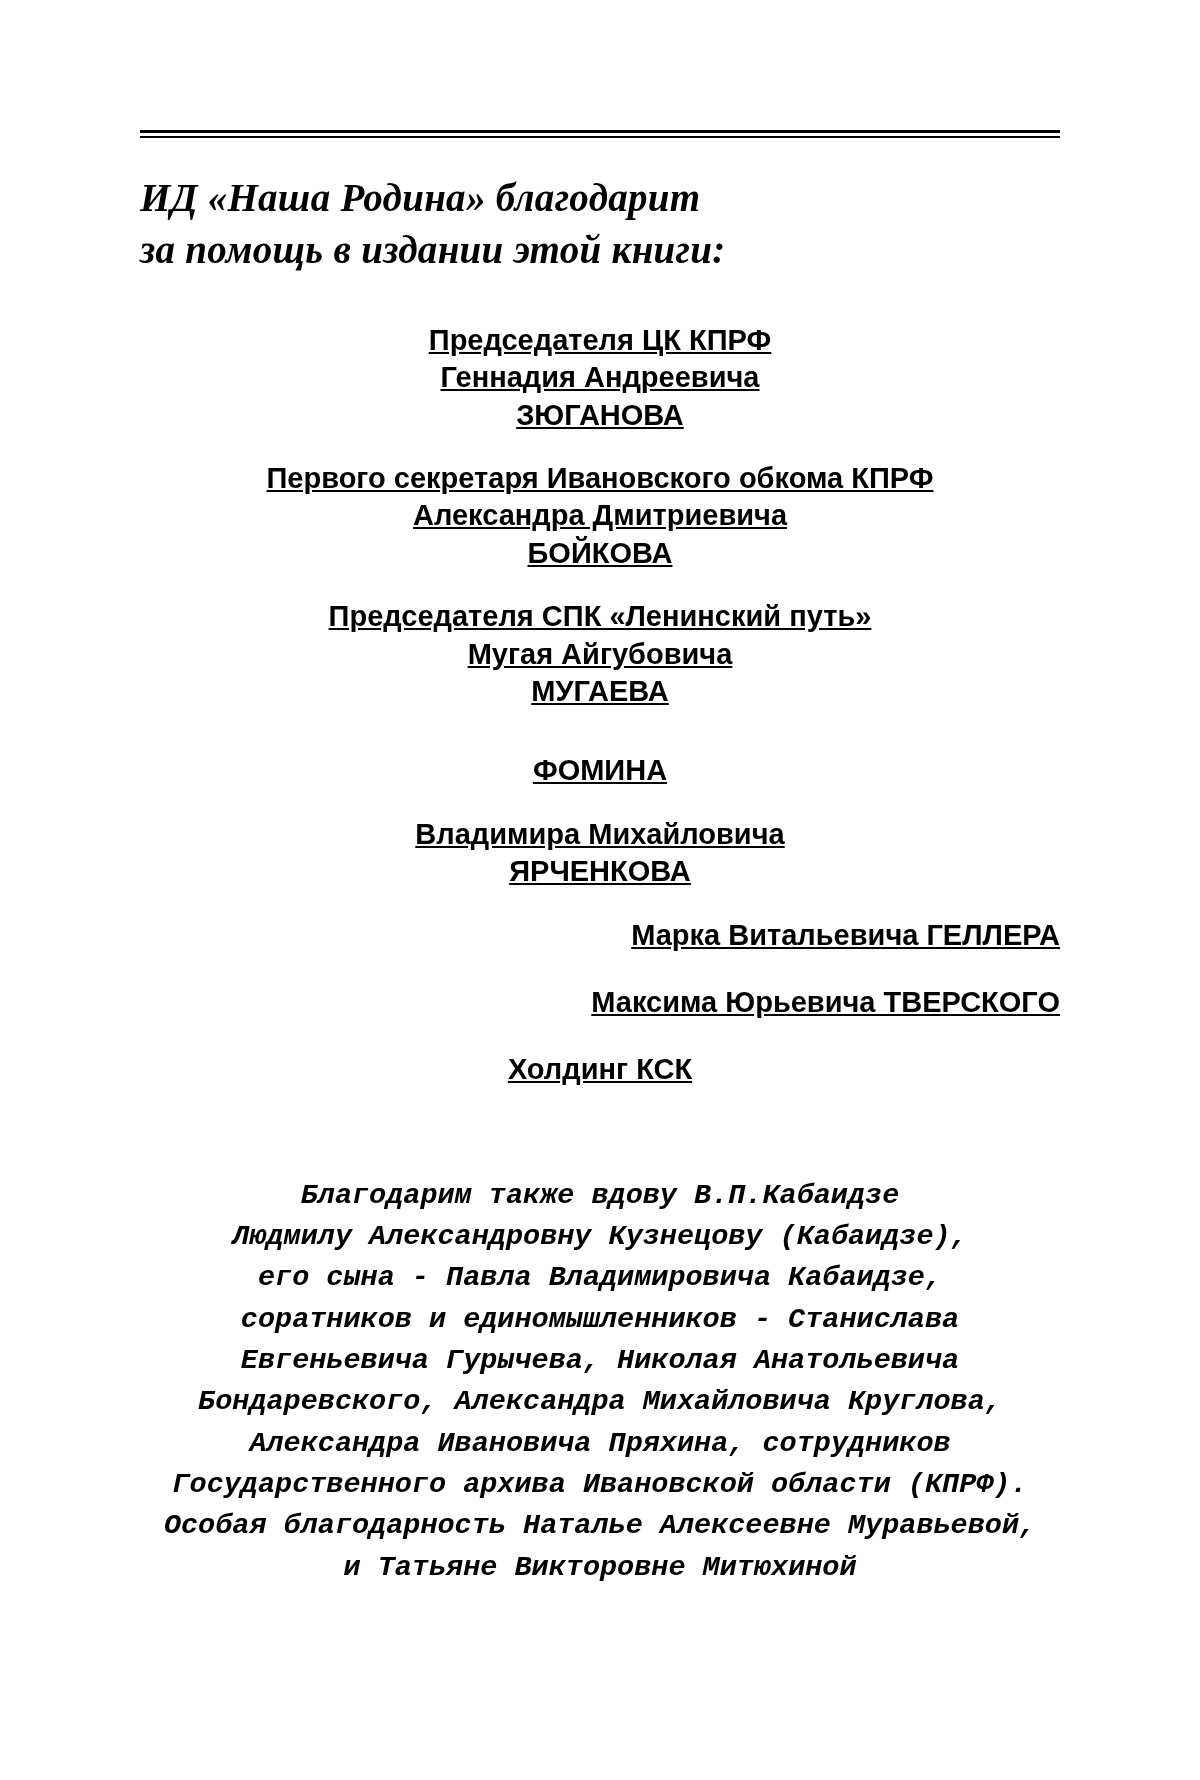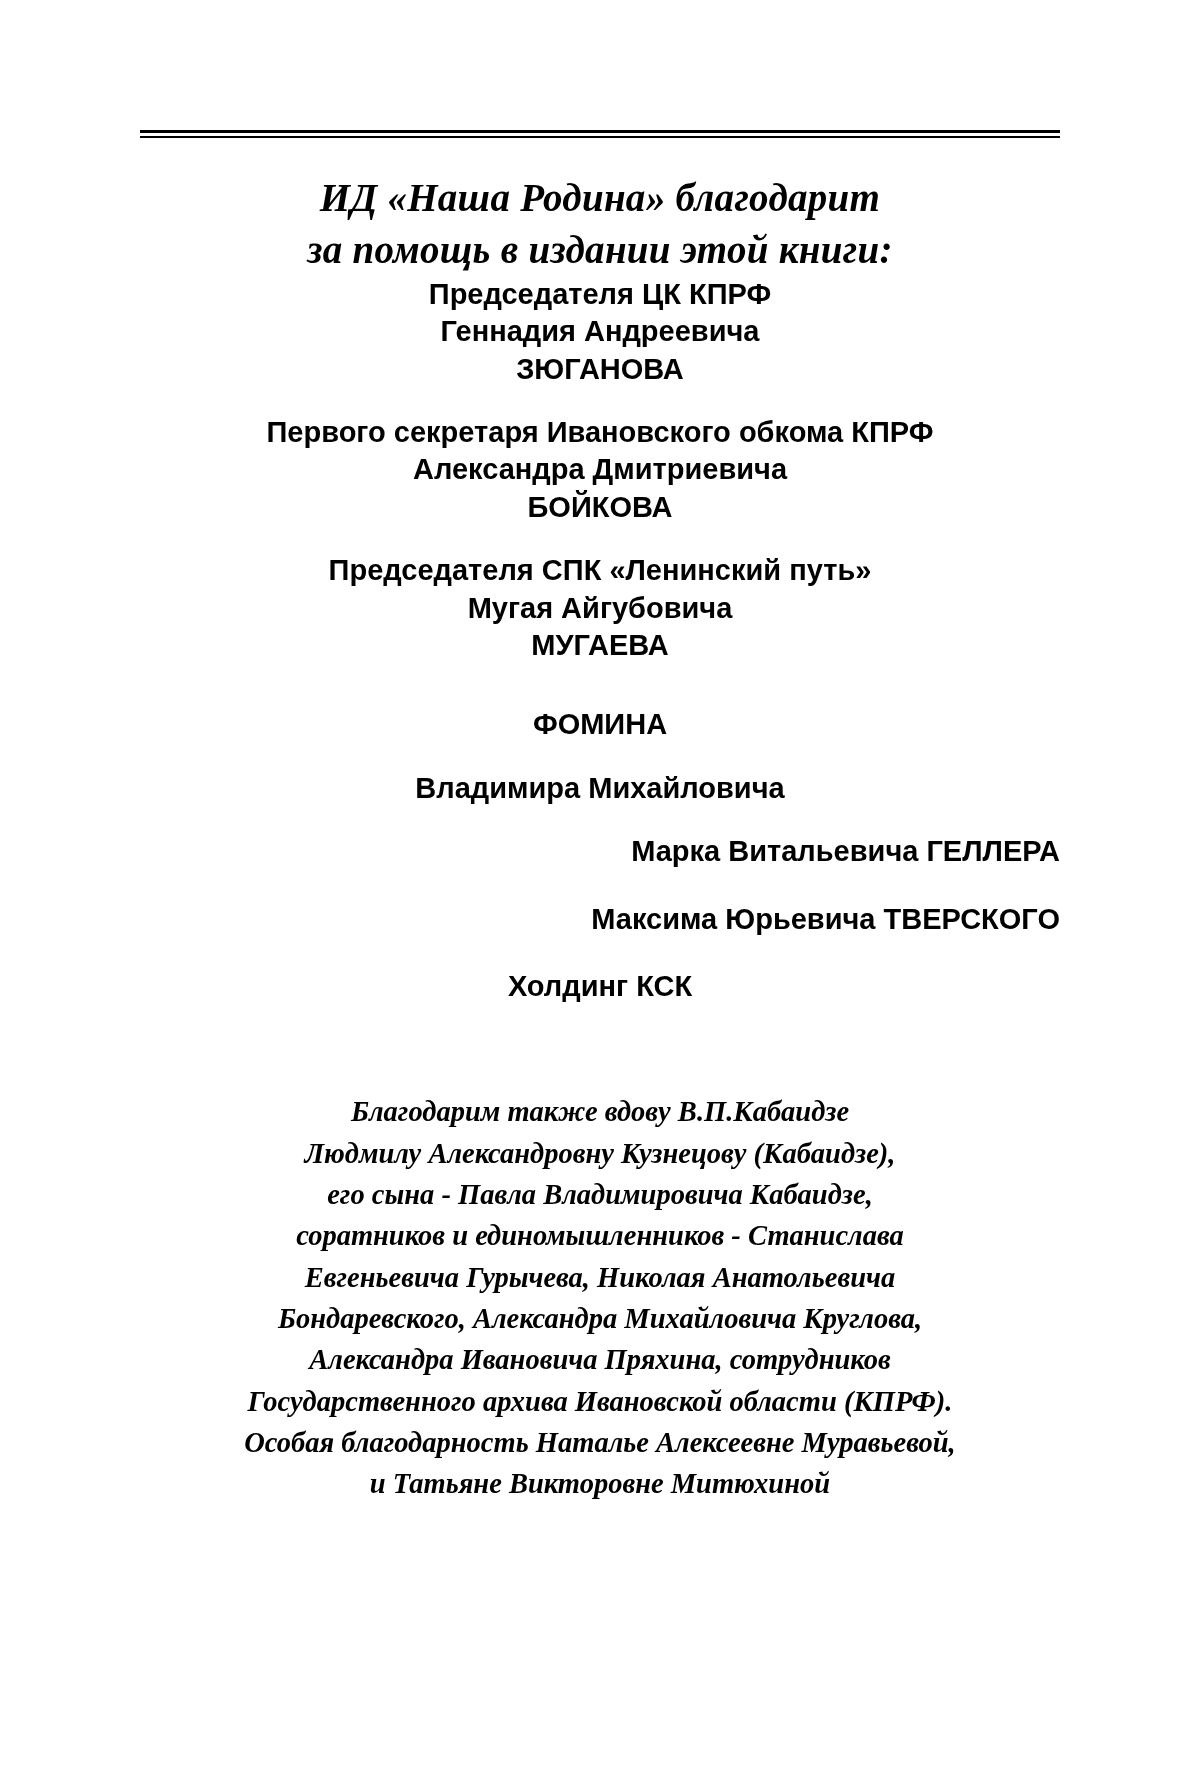--- a/index.html
+++ b/index.html
@@ -26,59 +26,61 @@
   .rule {
     width: 920px;
     border: 0;
     border-top: 3px solid #000;
     border-bottom: 2px solid #000;
     height: 3px;
     margin: 0 0 34px 0;
     background: #fff;
   }
   .title {
-    text-align: center;
+    text-align: left;
     font-family: "Liberation Serif", serif;
     font-weight: bold;
     font-style: italic;
     font-size: 39px;
     line-height: 1.33;
     letter-spacing: 0.3px;
+    margin-bottom: 46px;
   }
   .title .line {
     display: block;
     white-space: nowrap;
   }
   .group {
     text-align: center;
     font-family: "Liberation Sans", sans-serif;
     font-weight: bold;
     font-size: 29px;
     line-height: 1.29;
     margin-bottom: 26px;
+    text-decoration: underline;
   }
   .group .line {
     display: block;
     white-space: nowrap;
   }
   .group.spaced-before {
     margin-top: 42px;
   }
   .group.single {
     margin-bottom: 30px;
     text-align: right;
   }
   .group.holding {
     margin-top: 30px;
     margin-bottom: 9px;
   }
   .footer {
     margin-top: 86px;
     text-align: center;
-    font-family: Liberation Serif, serif;
+    font-family: Liberation Mono, monospace;
     font-style: italic;
     font-weight: bold;
     font-size: 28.5px;
     line-height: 1.45;
   }
   .footer .line {
     display: block;
     white-space: nowrap;
   }
 </style>
@@ -112,20 +114,21 @@
       <span class="line">Мугая Айгубовича</span>
       <span class="line">МУГАЕВА</span>
     </div>
 
     <div class="group spaced-before">
       <span class="line">ФОМИНА</span>
     </div>
 
     <div class="group">
       <span class="line">Владимира Михайловича</span>
+      <span class="line">ЯРЧЕНКОВА</span>
     </div>
 
     <div class="group single">
       <span class="line">Марка Витальевича ГЕЛЛЕРА</span>
     </div>
 
     <div class="group single">
       <span class="line">Максима Юрьевича ТВЕРСКОГО</span>
     </div>
 

